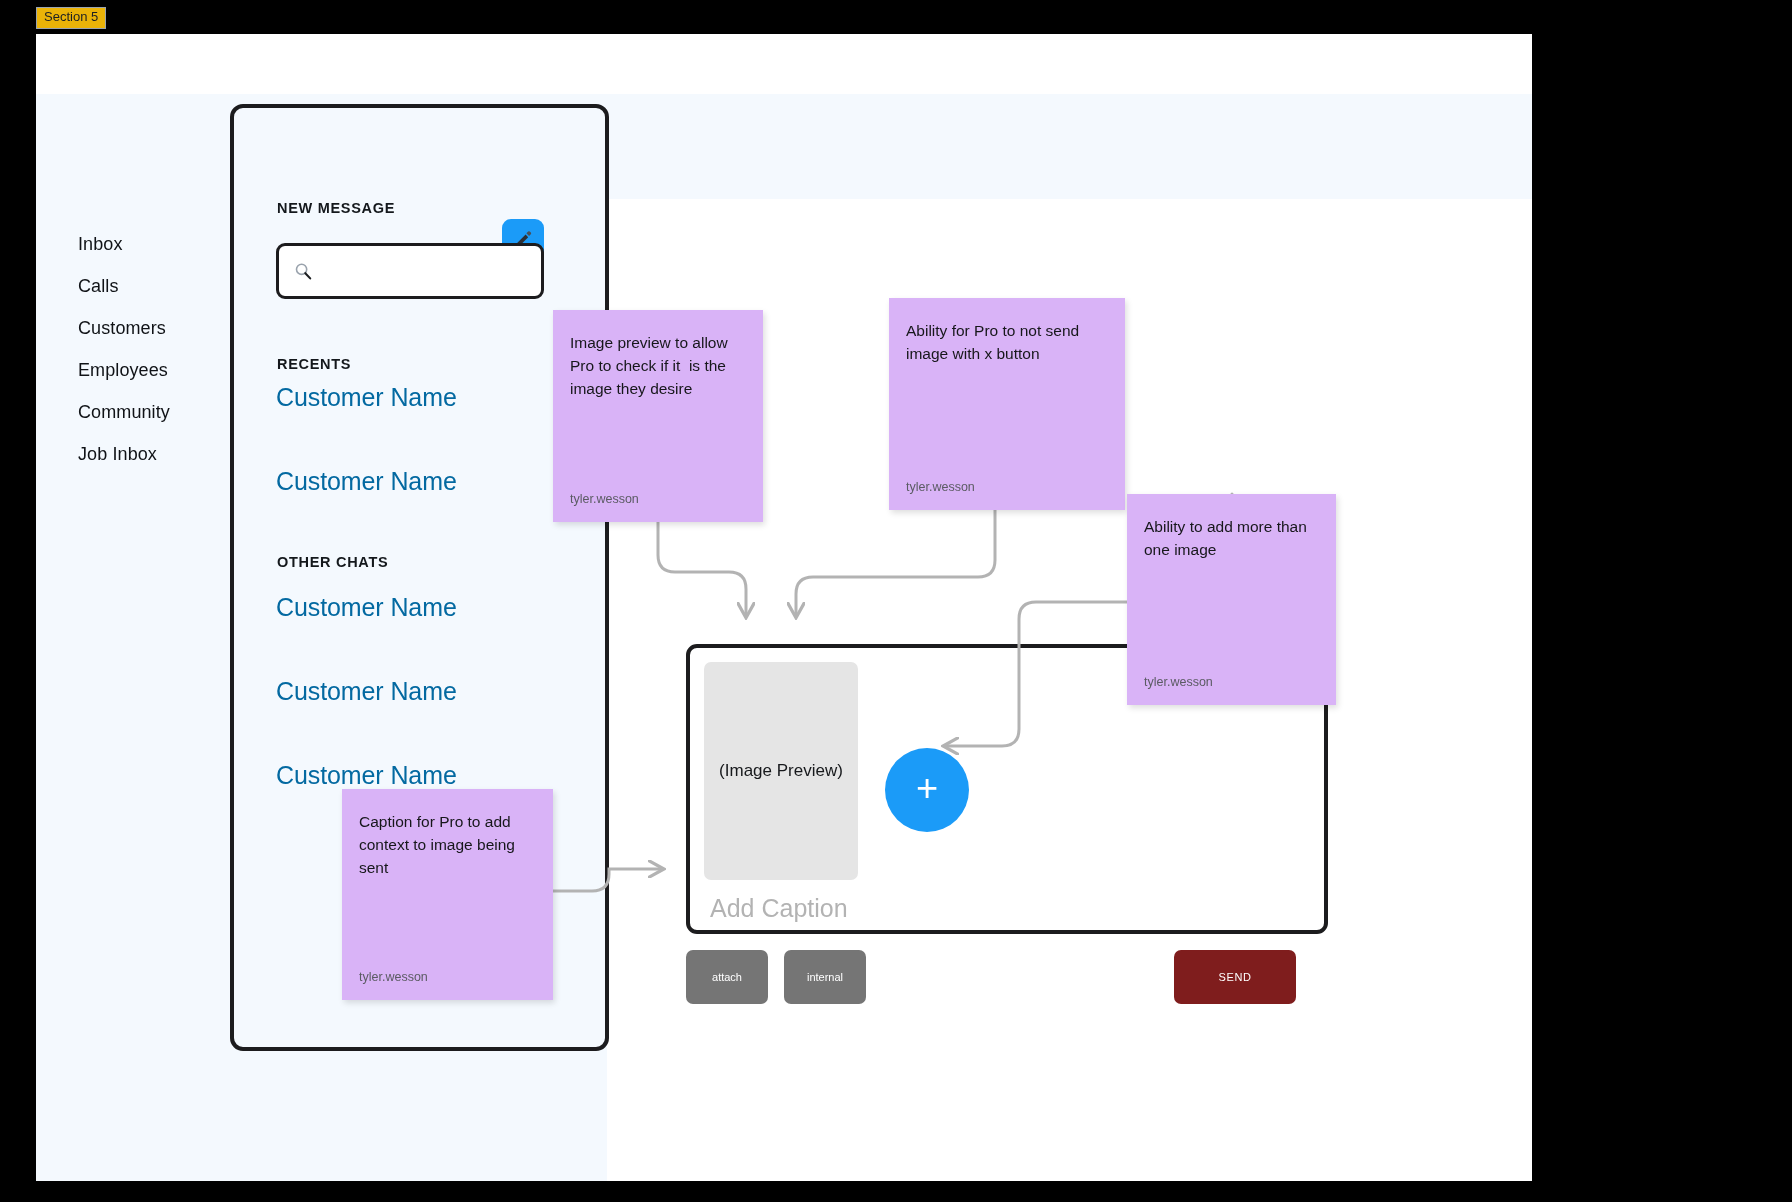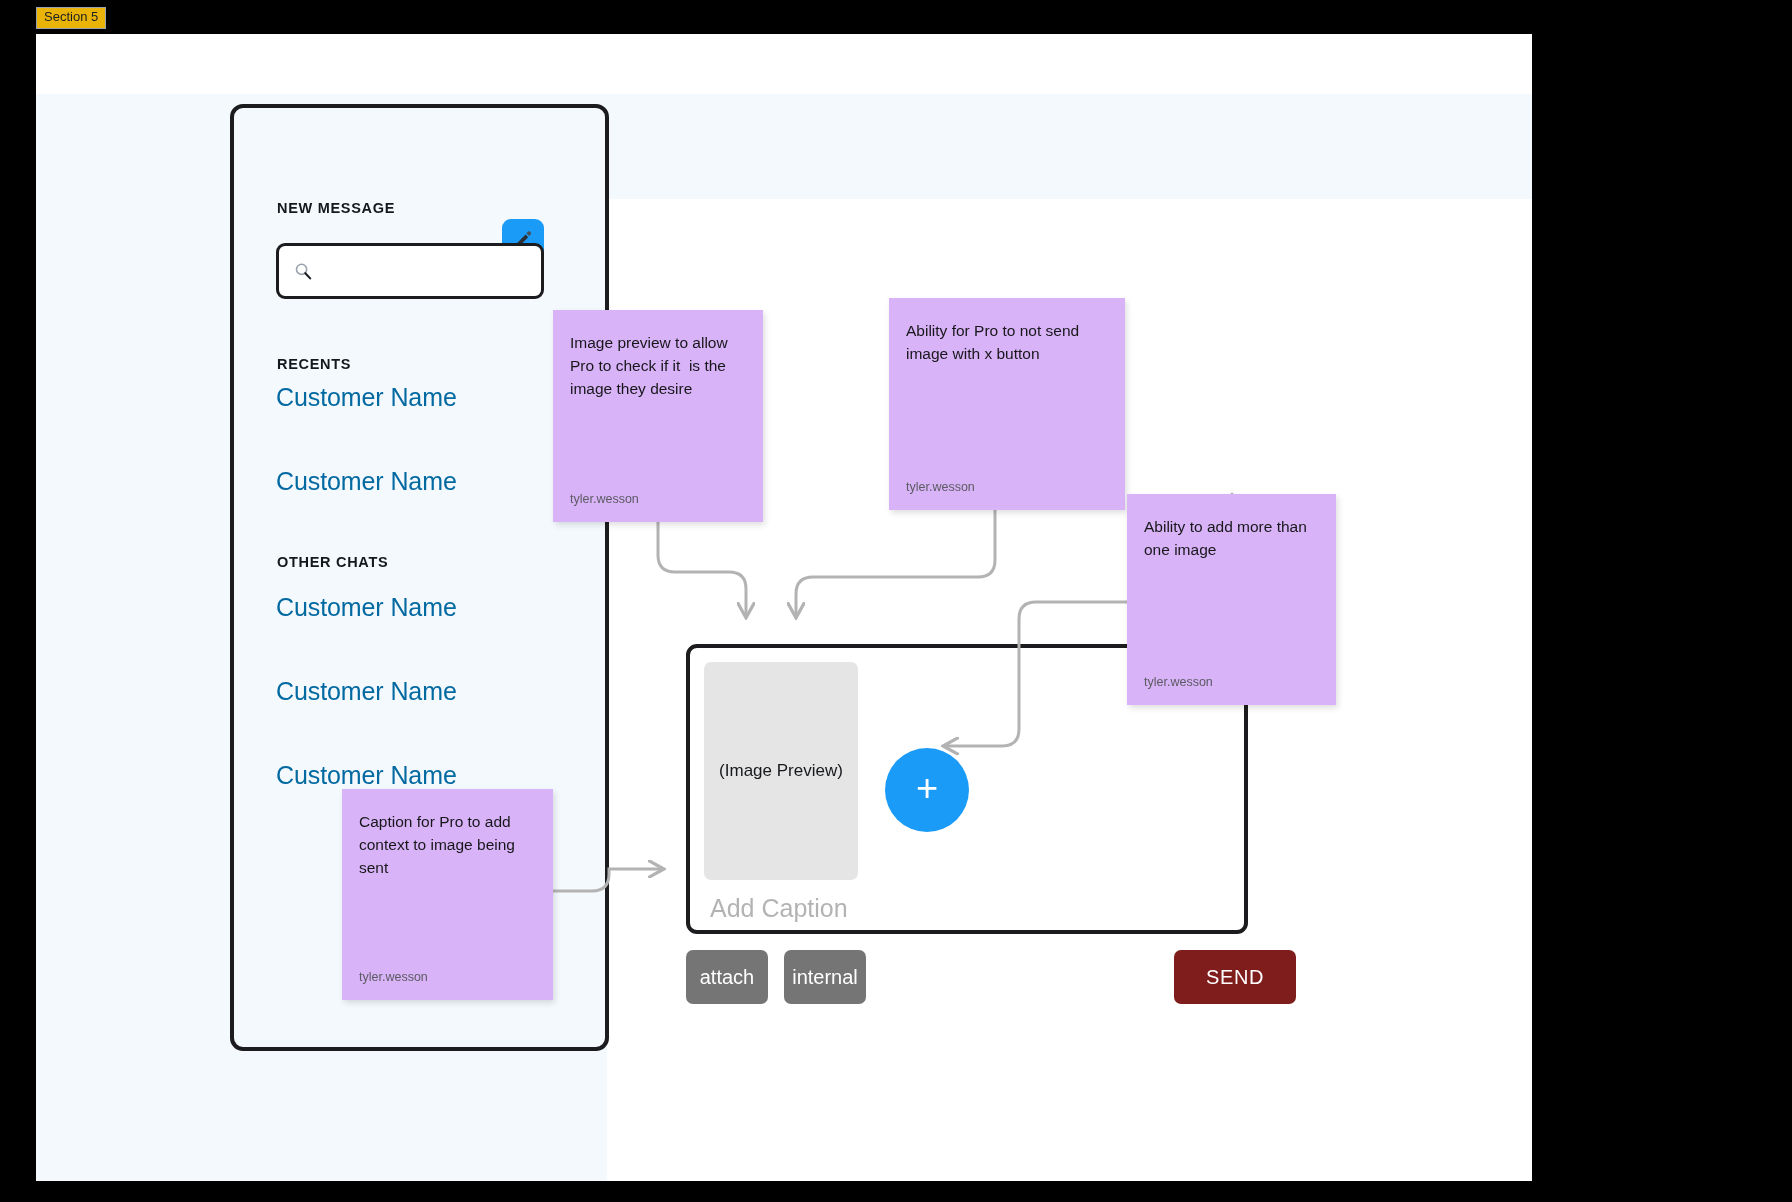--- a/index.html
+++ b/index.html
@@ -85,21 +85,21 @@
 
   .convo-name {
     position: absolute; left: 42px;
     font-size: 25px; color: #0369a1; white-space: nowrap;
     letter-spacing: -.1px; cursor: pointer;
   }
 
   
   .composer {
     position: absolute; left: 650px; top: 610px;
-    width: 562px; height: 290px;
+    width: 642px; height: 290px;
     background: #ffffff; border: 4px solid #1c1c1e;
     border-radius: 11px; z-index: 14;
   }
   .img-preview {
     position: absolute; left: 14px; top: 14px;
     width: 154px; height: 218px;
     background: #e5e5e5; border-radius: 7px;
   }
   .img-preview-label {
     position: absolute; left: 0; right: 0; top: 99px;
@@ -124,21 +124,21 @@
     position: absolute; left: 20px; top: 240px;
     width: 500px; height: 40px; border: none; outline: none;
     background: transparent; font-size: 25px; color: #2b2b2b;
     font-family: "Liberation Sans", sans-serif;
   }
   .caption-input::placeholder { color: #b3b3b3; opacity: 1; }
 
   
   .btn-pill {
     position: absolute; border: none; cursor: pointer;
-    border-radius: 7px; color: #ffffff; font-size: 20px;
+    border-radius: 7px; color: #ffffff; font-size: 11px;
     font-family: "Liberation Sans", sans-serif;
     display: flex; align-items: center; justify-content: center;
   }
   .btn-attach   { left: 650px; top: 916px; width: 82px;  height: 54px; background: #757575; }
   .btn-internal { left: 748px; top: 916px; width: 82px;  height: 54px; background: #757575; }
   .btn-send     { left: 1097px; top: 916px; width: 122px; height: 54px; background: #7f1d1d; letter-spacing: .6px; margin-left: 41px; }
 
   
   .sticky {
     position: absolute; background: #d9b3f7;
@@ -171,20 +171,28 @@
 <body>
 
 <div id="stage">
 
   <div class="frame-label">Section 5</div>
 
   <div class="app-frame">
 
     <div class="app-topbar"></div>
 
+    <div class="left-nav">
+      <div class="nav-item" style="top:140px">Inbox</div>
+      <div class="nav-item" style="top:182px">Calls</div>
+      <div class="nav-item" style="top:224px">Customers</div>
+      <div class="nav-item" style="top:266px">Employees</div>
+      <div class="nav-item" style="top:308px">Community</div>
+      <div class="nav-item" style="top:350px">Job Inbox</div>
+    </div>
 
     <div class="main-panel"></div>
 
     <div class="convo-card">
 
       <div class="card-section-label lbl-newmessage">NEW MESSAGE</div>
 
       <button class="compose-icon-btn">
         <span>
           <svg width="24" height="24" viewBox="0 0 24 24" aria-hidden="true">

